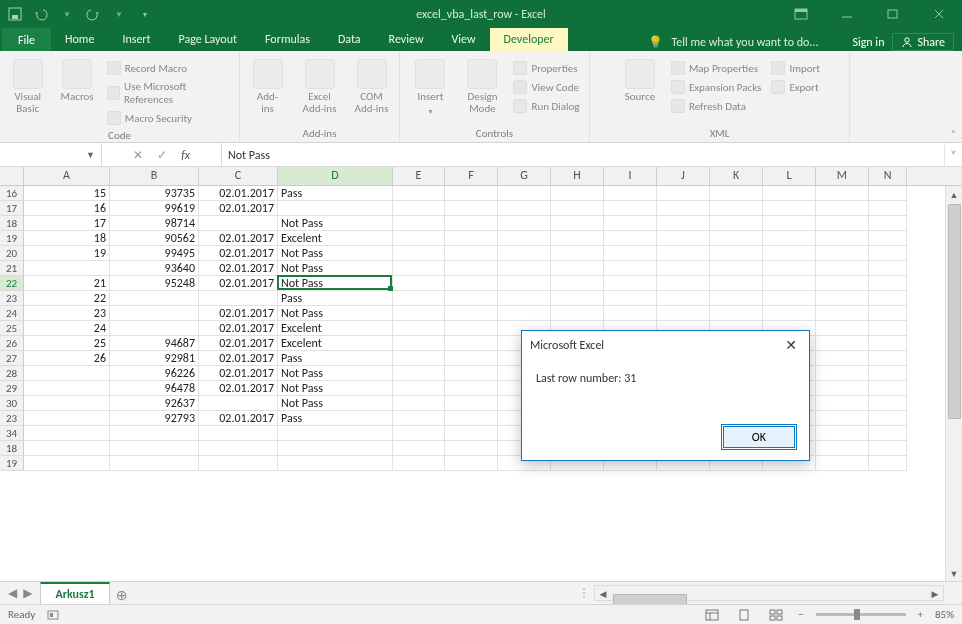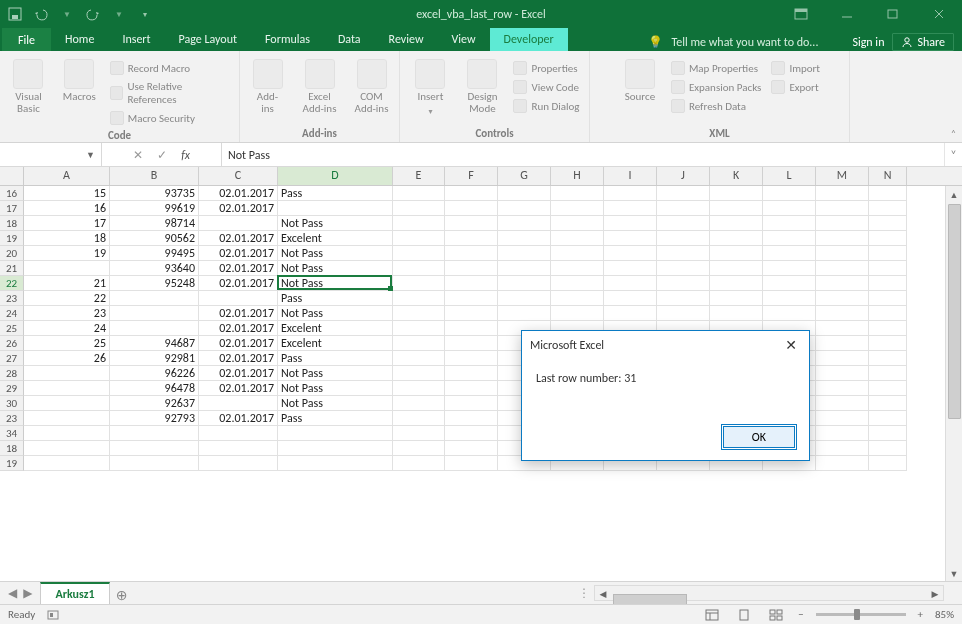--- a/index.html
+++ b/index.html
@@ -11,29 +11,29 @@
   .titlebar .qat .qicon { width:18px; height:18px; display:flex; align-items:center; justify-content:center; opacity:.8; }
   .titlebar .title { position:absolute; left:0; right:0; text-align:center; pointer-events:none; }
   .titlebar .title .app { color:#cce7d6; }
   .titlebar .winctrl { margin-left:auto; display:flex; align-items:center; }
   .titlebar .winctrl .wbtn { width:46px; height:28px; display:flex; align-items:center; justify-content:center; opacity:.7; }
 
   
   .tabs { height:23px; background:#0f7139; display:flex; align-items:flex-end; padding-left:2px; color:#fff; font-size:12px; }
   .tabs .filetab { background:#1b8144; padding:4px 16px; height:23px; display:flex; align-items:center; color:#fff; }
   .tabs .tab { padding:2px 14px 4px; height:23px; display:flex; align-items:center; cursor:default; color:#e8f4ed; }
-  .tabs .tab.active { background:#5eead4; color:#1a7c3f; }
+  .tabs .tab.active { background:#fef9c3; color:#1a7c3f; }
   .tabs .spacer { flex:1; }
   .tabs .right { display:flex; align-items:center; gap:8px; padding:0 8px; }
   .tabs .share { background:#0f7139; border:1px solid #2f8c57; padding:1px 8px; border-radius:1px; display:flex; align-items:center; gap:4px; }
 
   
   .ribbon { height:92px; background:#f2f2f2; border-bottom:1px solid #d4d4d4; display:flex; font-size:11px; color:#666; }
   .group { border-right:1px solid #e1e1e1; display:flex; flex-direction:column; align-items:center; justify-content:space-between; padding:4px 6px 2px; position:relative; }
-  .group .label { font-size:11px; color:#7e7e7e; text-align:right; padding-top:2px;font-weight:bold; }
+  .group .label { font-size:11px; color:#7e7e7e; text-align:right; padding-top:2px; }
   .group .items { display:flex; align-items:flex-start; gap:6px; flex:1; }
   .bigbtn { display:flex; flex-direction:column; align-items:center; justify-content:flex-start; width:46px; padding-top:4px; gap:2px; text-align:center; line-height:12px; }
   .bigbtn .icon { width:30px; height:30px; background:#e6e6e6; border:1px solid #d0d0d0; border-radius:3px; opacity:.5; }
   .bigbtn span { color:#888; font-size:11px; }
   .smallbtn { display:flex; align-items:center; gap:4px; font-size:11px; color:#888; padding:2px 2px; }
   .smallbtn .si { width:14px; height:14px; background:#e0e0e0; border:1px solid #d0d0d0; border-radius:2px; opacity:.6; }
   .vstack { display:flex; flex-direction:column; gap:1px; }
   .collapse-btn { position:absolute; right:6px; bottom:2px; font-size:10px; color:#888; }
 
   
@@ -185,21 +185,21 @@
           <div class="icon"></div>
           <span>Macros</span>
         </div>
       <div class="vstack" style="padding-top:4px">
         <div class="smallbtn">
             <div class="si"></div>
             <span>Record Macro</span>
           </div>
         <div class="smallbtn">
             <div class="si"></div>
-            <span>Use Relative References</span>
+            <span>Use Microsoft References</span>
           </div>
         <div class="smallbtn">
             <div class="si"></div>
             <span>Macro Security</span>
           </div>
       </div>
     </div>
     <div class="label">Code</div>
   </div>
 

